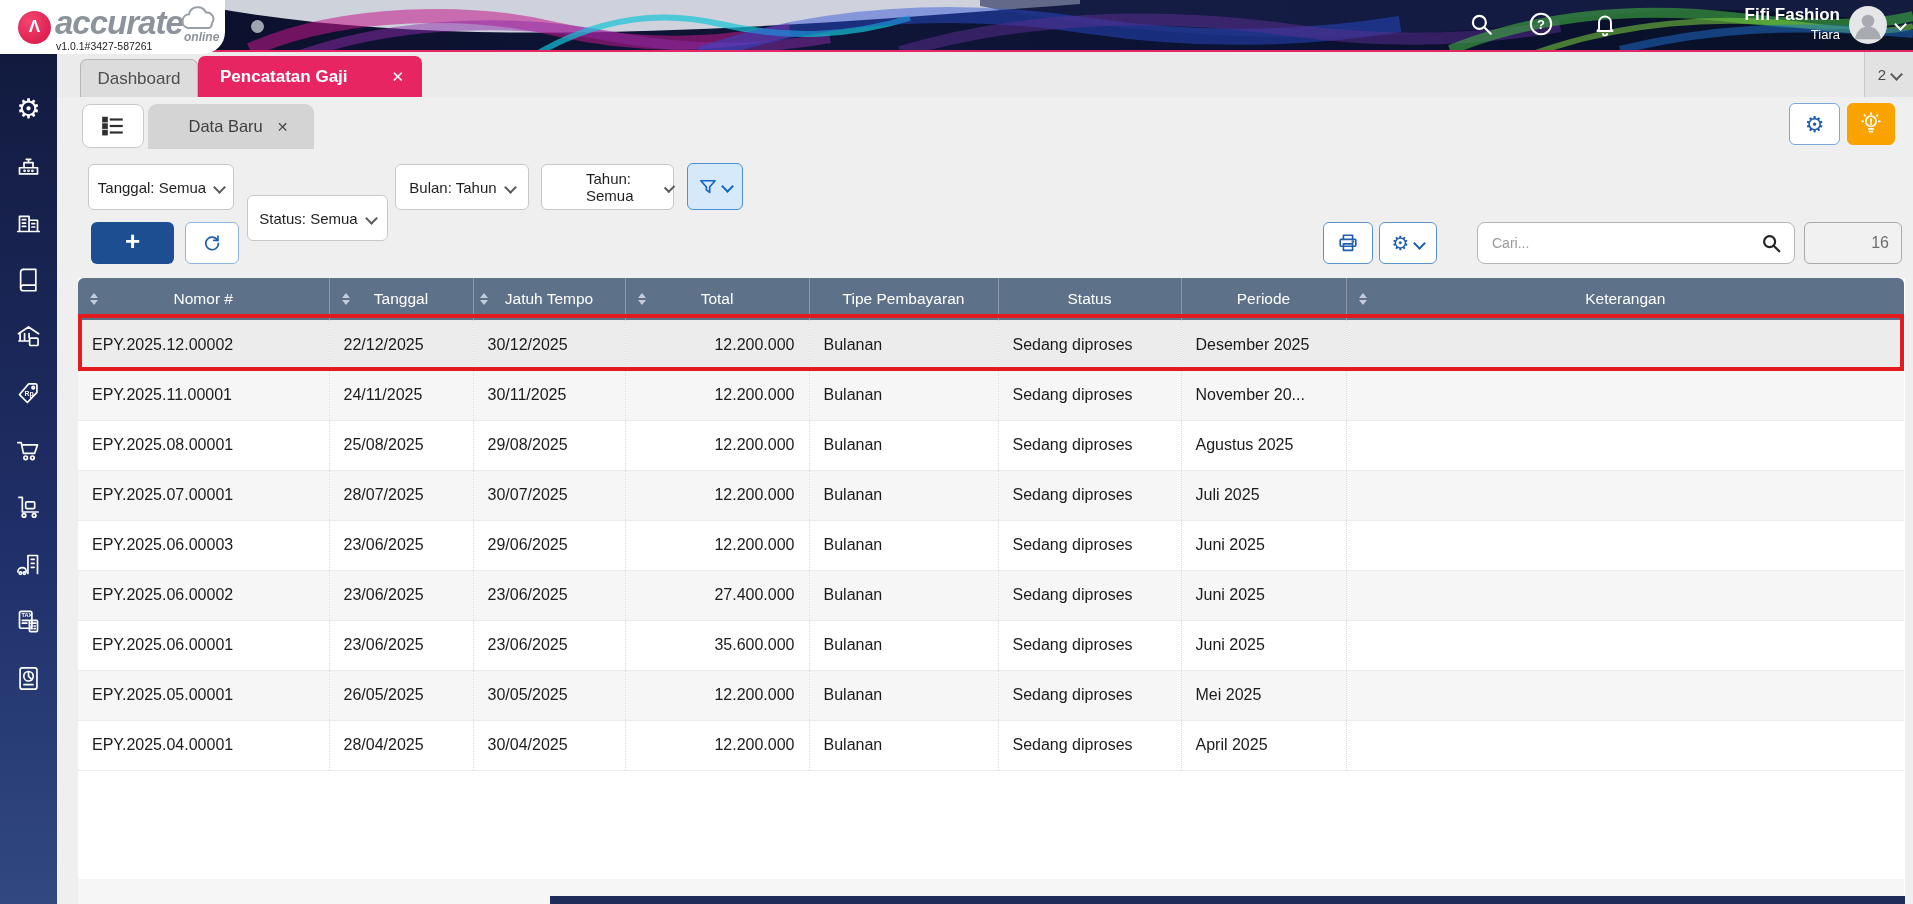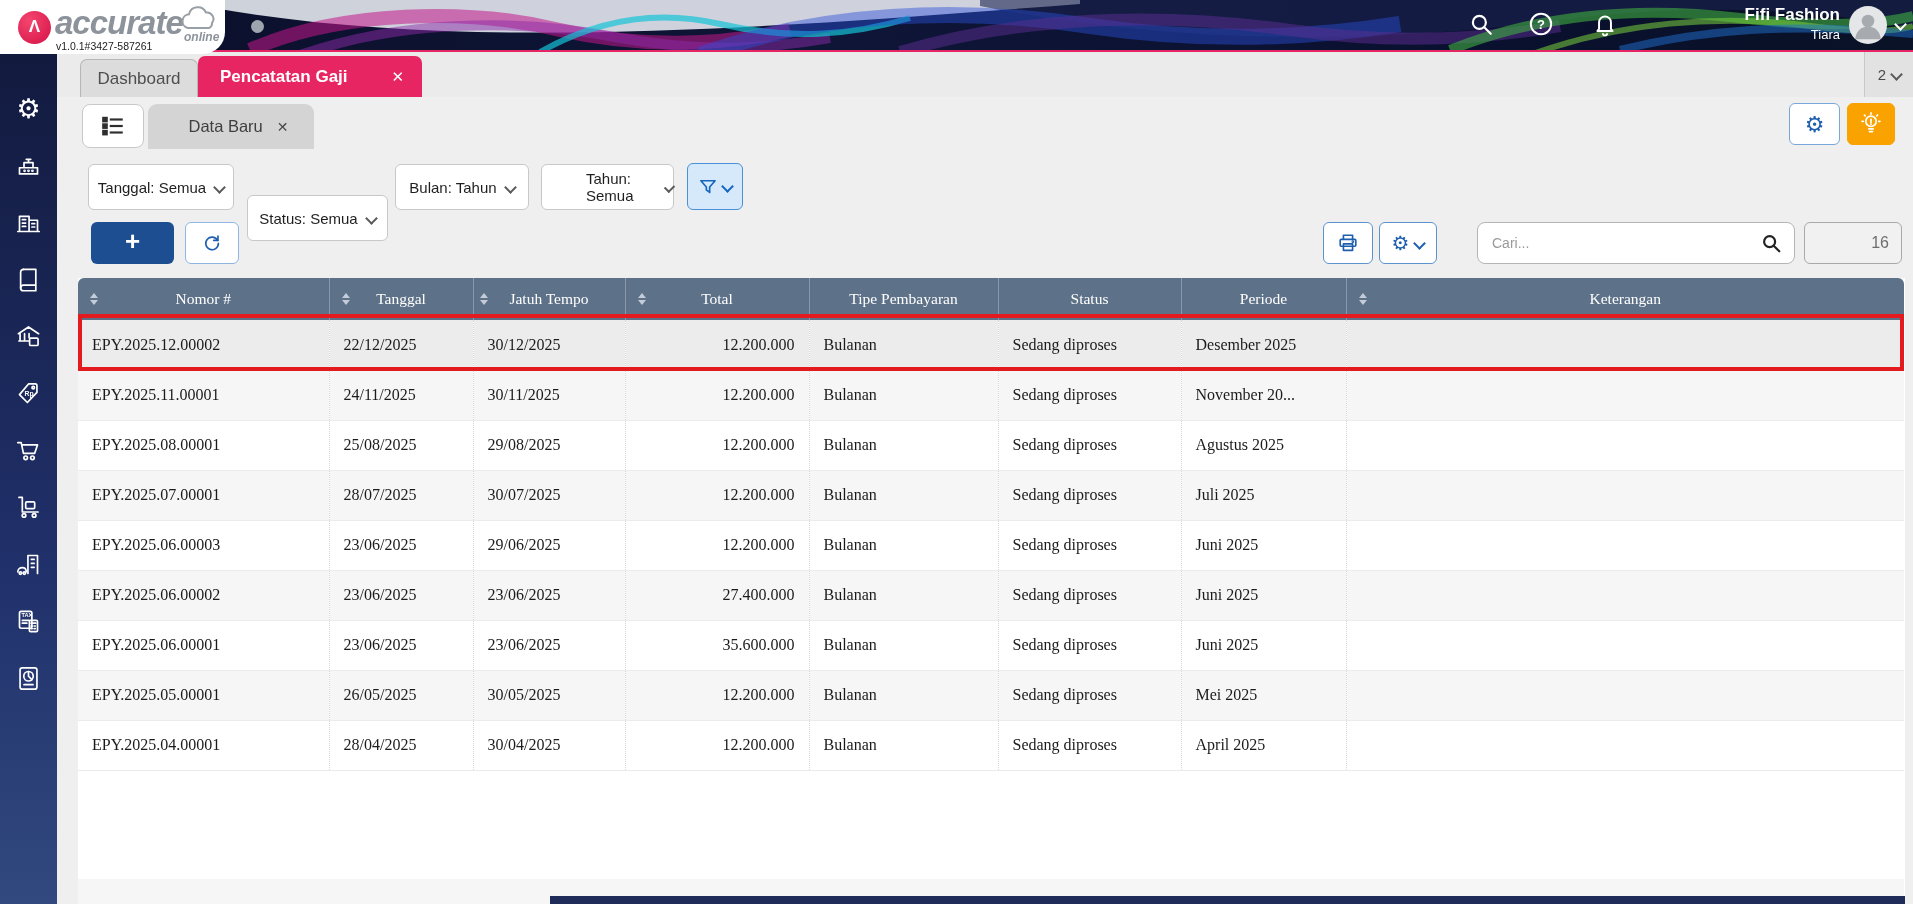--- a/index.html
+++ b/index.html
@@ -58,21 +58,21 @@
   #gear-dd-btn{left:1322px;top:125px;width:58px;height:42px;background:#fff;border:1px solid #5d93cc;gap:6px;}
   #search-box{left:1420px;top:125px;width:318px;height:42px;background:#fff;border:1px solid #b5b5b5;border-radius:8px;
       display:flex;align-items:center;padding:0 12px;box-sizing:border-box;}
   #search-box input{flex:1;border:none;outline:none;font-size:14px;color:#333;background:transparent;
       font-family:"Liberation Sans",sans-serif;}
   #search-box input::placeholder{color:#9a9a9a;}
   #count-box{left:1747px;top:125px;width:98px;height:42px;background:#f1f1f1;border:1px solid #a9a9a9;
       color:#6e6e6e;font-size:16px;justify-content:flex-end;padding-right:12px;}
   .blue-icon svg{stroke:#1d5fae;fill:none;stroke-width:1.8;stroke-linecap:round;stroke-linejoin:round;}
   
-  #table-wrap{left:21px;top:181px;width:1827px;height:626px;background:#fff;font-family:Liberation Serif, serif;}
+  #table-wrap{left:21px;top:181px;width:1827px;height:626px;background:#fff;}
   table{border-collapse:collapse;table-layout:fixed;width:1826px;}
   col.c0{width:251px}col.c1{width:144px}col.c2{width:152px}col.c3{width:184px}
   col.c4{width:189px}col.c5{width:183px}col.c6{width:165px}col.c7{width:558px}
   thead th{position:relative;height:40px;background:#5d7189;color:#fff;font-weight:normal;font-size:15.5px;
       border-right:1px solid #8a97a9;text-align:center;white-space:nowrap;overflow:hidden;}
   thead th:last-child{border-right:none;border-top-right-radius:6px;}
   thead th:first-child{border-top-left-radius:6px;}
   .sort{position:absolute;left:12px;top:50%;transform:translateY(-50%);display:flex;flex-direction:column;align-items:center;gap:2px;}
   .sort i{display:block;width:0;height:0;border-left:4.5px solid transparent;border-right:4.5px solid transparent;}
   .sort i.up{border-bottom:5.5px solid #c3ccd8;}

